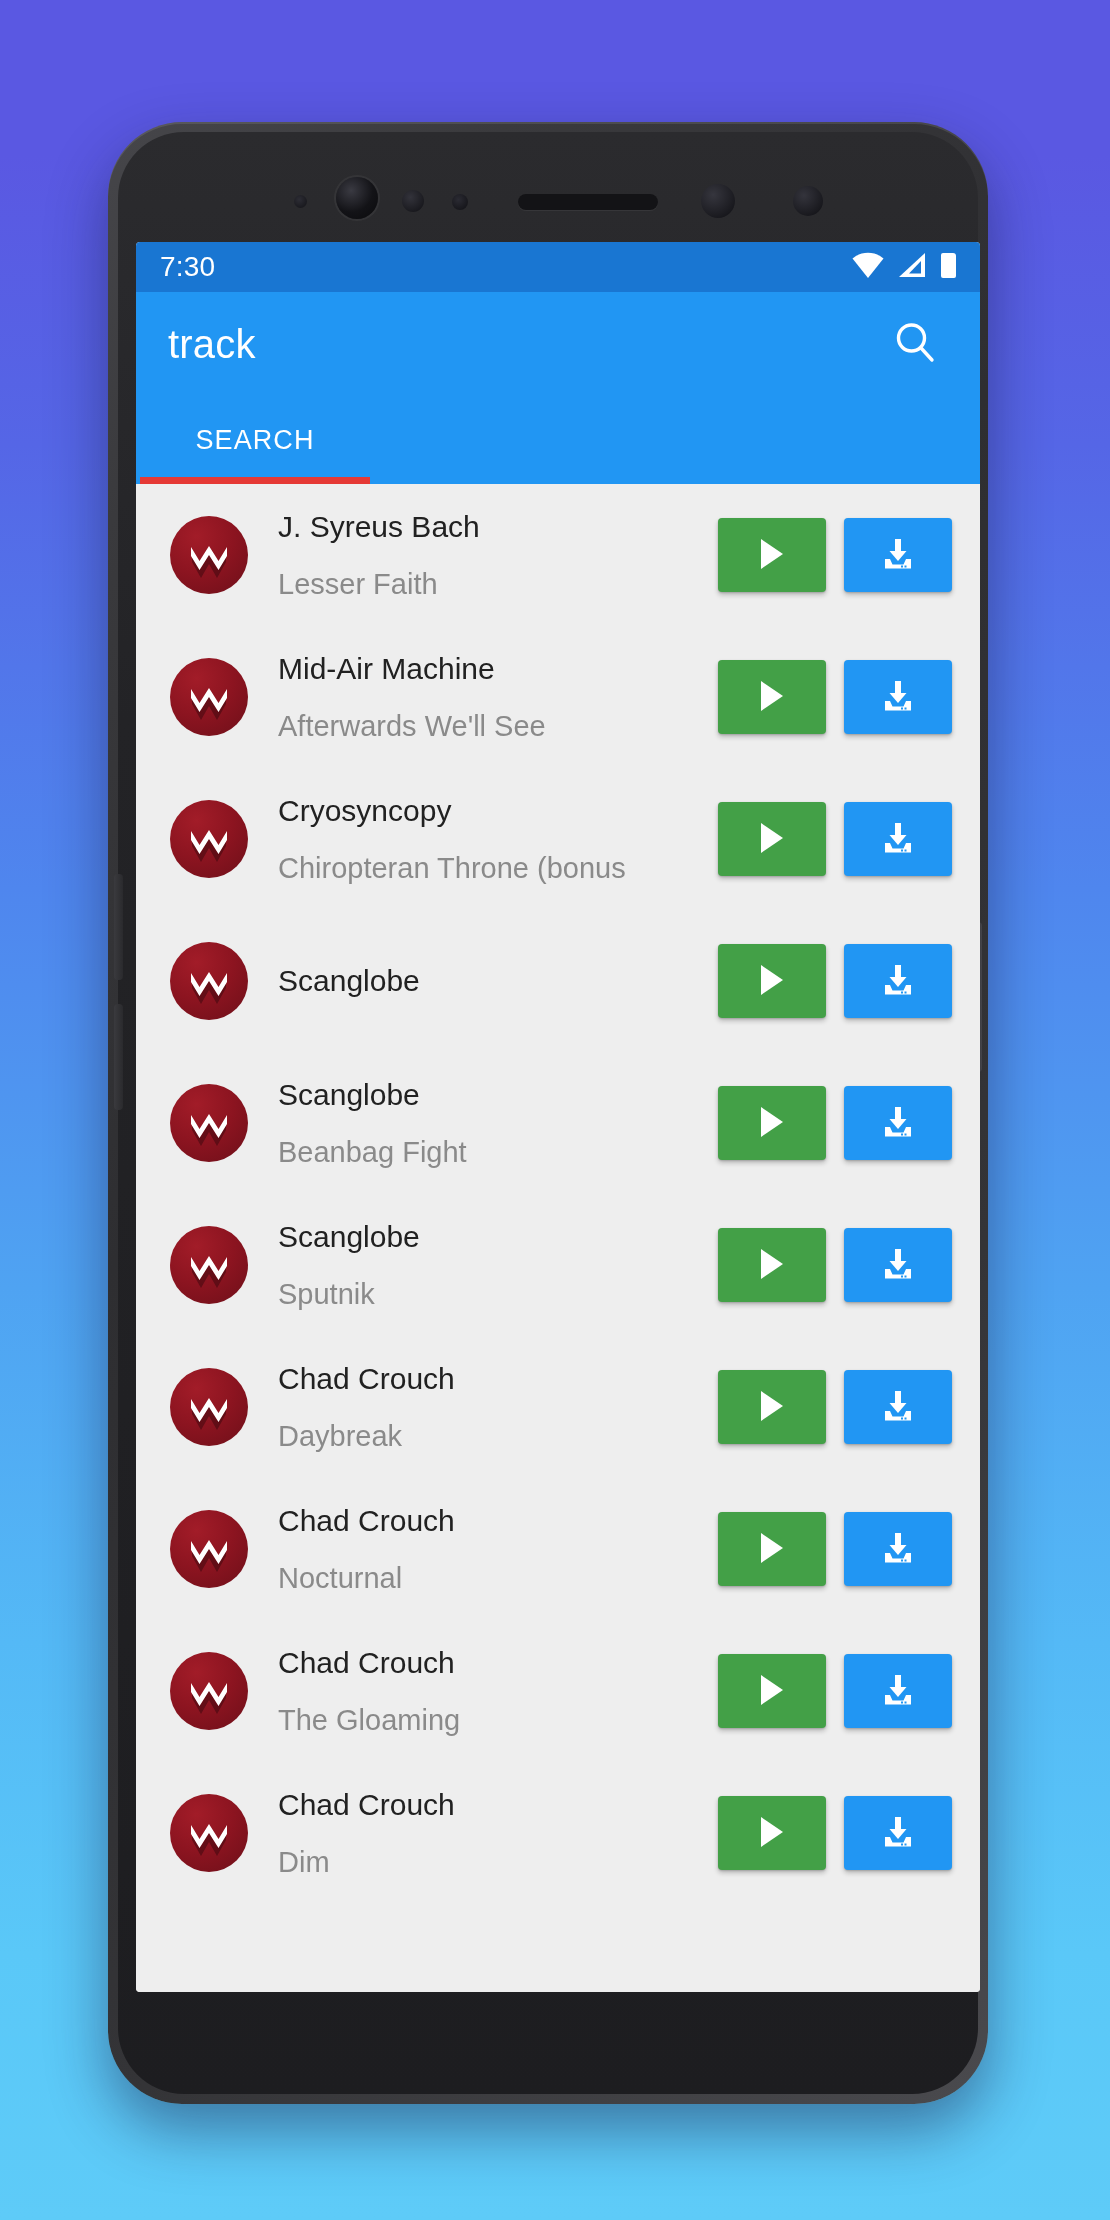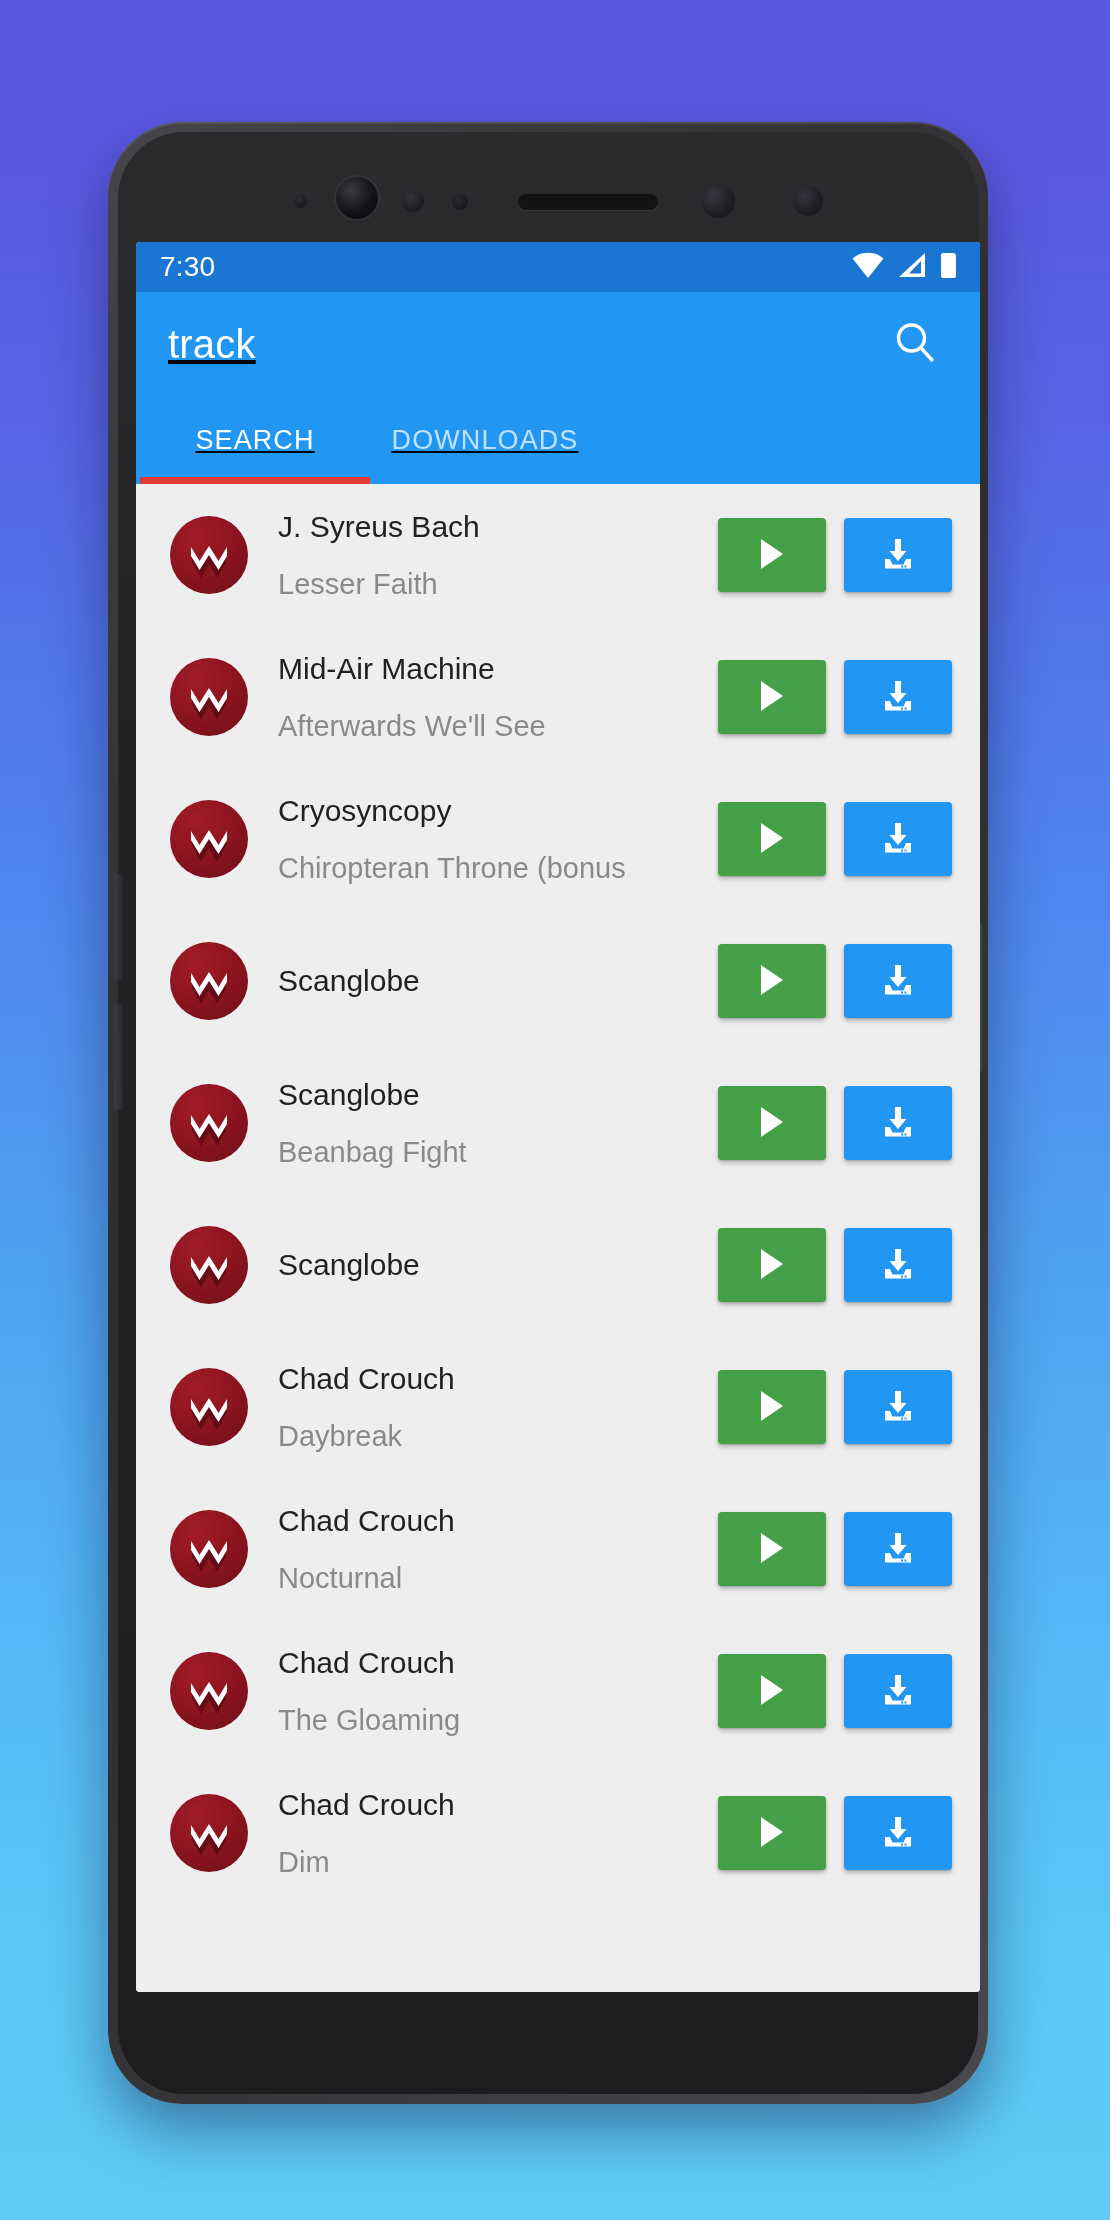--- a/index.html
+++ b/index.html
@@ -113,21 +113,20 @@
     font-weight: 400;
     letter-spacing: .2px;
     line-height: 1;
   }
   #status-icons { display: flex; align-items: center; gap: 13px; }
 
   
   #appbar {
     background: #2196f3;
     padding: 0;
-    text-decoration: underline;
   }
   #appbar-top {
     height: 104px;
     display: flex;
     align-items: center;
     justify-content: space-between;
     padding: 0 34px 0 32px;
   }
   #app-title {
     color: #ffffff;
@@ -283,23 +282,20 @@
                   <line x1="29.5" y1="29.5" x2="40" y2="41" stroke="#ffffff" stroke-width="3.4" stroke-linecap="round"></line>
                 </svg>
               </span>
             </div>
           </div>
 
           <div id="tabbar">
             <div class="tab active">
               <span>SEARCH</span>
             </div>
-            <div class="tab">
-              <span>DOWNLOADS</span>
-            </div>
           </div>
         </div>
 
         <div id="list">
   <div class="row">
     <div class="avatar">
       <svg width="78" height="78" viewBox="0 0 78 78">
         <path d="M22 36 L31 52 L39 38 L47 52 L56 36 L56 46 L47 62 L39 48 L31 62 L22 46 Z" fill="rgba(40,4,10,0.42)"></path>
         <path d="M21 31 L29.5 45 L39 30 L48.5 45 L57 31 L57 40 L48.5 54 L39 39 L29.5 54 L21 40 Z" fill="#ffffff"></path>
       </svg>
@@ -463,20 +459,21 @@
 
   <div class="row">
     <div class="avatar">
       <svg width="78" height="78" viewBox="0 0 78 78">
         <path d="M22 36 L31 52 L39 38 L47 52 L56 36 L56 46 L47 62 L39 48 L31 62 L22 46 Z" fill="rgba(40,4,10,0.42)"></path>
         <path d="M21 31 L29.5 45 L39 30 L48.5 45 L57 31 L57 40 L48.5 54 L39 39 L29.5 54 L21 40 Z" fill="#ffffff"></path>
       </svg>
     </div>
     <div class="row-text">
       <div class="row-artist">Scanglobe</div>
+      <div class="row-song">Sputnik</div>
     </div>
     <div class="row-actions">
       <button class="act-btn act-play">
         <span>
           <svg width="30" height="34" viewBox="0 0 30 34">
             <path d="M4 2 L26 17 L4 32 Z" fill="#ffffff"></path>
           </svg>
         </span>
       </button>
       <button class="act-btn act-dl">

